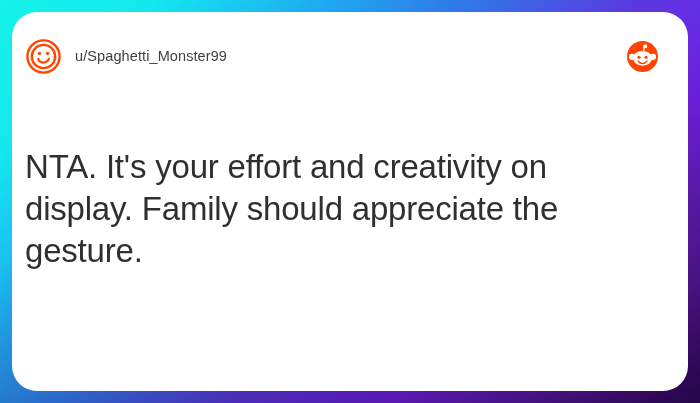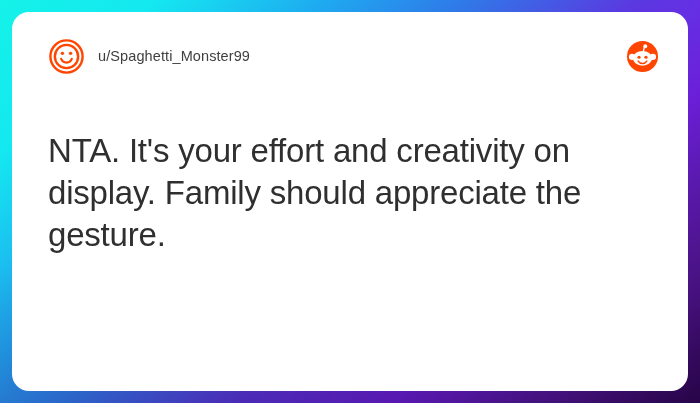--- a/index.html
+++ b/index.html
@@ -47,22 +47,22 @@
 
   
   #card {
     position: absolute;
     left: 12px;
     top: 12px;
     width: 676px;
     height: 379px;
     box-sizing: border-box;
     background: #ffffff;
-    border-radius: 17px;
-    padding: 22px 30px 24px 36px;
+    border-radius: 25px;
+    padding: 22px 30px 24px 13px;
     z-index: 2;
   }
 
   
   .card-header {
     display: flex;
     align-items: center;
     height: 44px;
   }
   .avatar {
@@ -83,21 +83,21 @@
   }
   .brand-logo {
     width: 31px;
     height: 31px;
     flex: 0 0 31px;
     display: block;
   }
 
   
   .card-body {
-    margin-top: 52px;
+    margin-top: 68px;
     font-size: 33px;
     line-height: 42px;
     color: #2f2f2f;
     letter-spacing: -0.2px;
     white-space: pre-line;
     font-weight: 400;
     max-width: 600px;
   }
 </style>
 </head>

